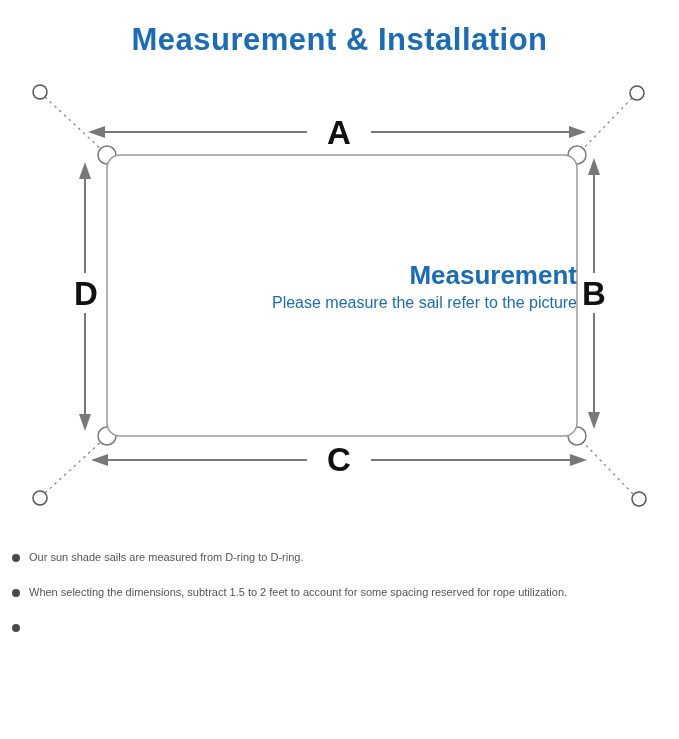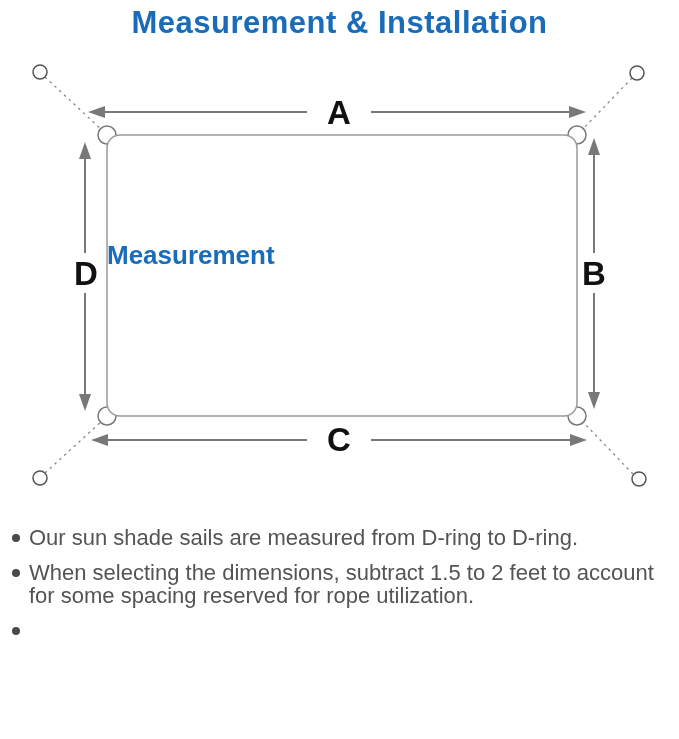--- a/index.html
+++ b/index.html
@@ -4,21 +4,21 @@
 <style>
   * { box-sizing: border-box; }
   html, body {
     margin: 0; padding: 0;
     width: 679px; height: 739px;
     background: #ffffff;
     font-family: "Liberation Sans", sans-serif;
     overflow: hidden;
   }
   .page-title {
-    margin: 0;
+    margin: 17px;
     padding-top: 5px;
     height: 36px;
     line-height: 36px;
     text-align: center;
     color: #1a6cb8;
     font-size: 31px;
     font-weight: bold;
     letter-spacing: 0.5px;
   }
   .diagram {
@@ -35,21 +35,21 @@
     font-weight: bold;
     background: #ffffff;
     padding: 0 4px;
     line-height: 1;
   }
   .center-text {
     position: absolute;
     left: 107px;
     width: 470px;
     top: 190px;
-    text-align: left;
+    text-align: right;
   }
   .center-heading {
     color: #1a6cb8;
     font-size: 26px;
     font-weight: bold;
     line-height: 30px;
   }
   .center-subheading {
     color: #1a6cb8;
     font-size: 16px;
@@ -66,21 +66,21 @@
   .bullet-row { display: flex; align-items: flex-start; }
   .bullet-dot {
     flex: 0 0 auto;
     width: 8px; height: 8px;
     border-radius: 50%;
     background: #4a4a4a;
     margin: 8px 9px 0 0;
   }
   .bullet-text {
     color: #545454;
-    font-size: 22px;
+    font-size: 11px;
     line-height: 23px;
     max-width: 648px;
   }
 </style>
 </head>
 <body>
 
 <h1 class="page-title">Measurement &amp; Installation</h1>
 
 <div class="diagram">
@@ -135,20 +135,21 @@
     </g>
   </svg>
 
   <div class="dim-label" style="left:339px; top:62px;">A</div>
   <div class="dim-label" style="left:594px; top:223px;">B</div>
   <div class="dim-label" style="left:339px; top:389px;">C</div>
   <div class="dim-label" style="left:86px;  top:223px;">D</div>
 
   <div class="center-text">
     <div class="center-heading">Measurement</div>
+    <div class="center-subheading">Please measure the sail refer to the picture</div>
   </div>
 </div>
 
 <div class="bullets">
   <div class="bullet-row">
     <span class="bullet-dot"></span>
     <div class="bullet-text">Our sun shade sails are measured from D-ring to D-ring.</div>
   </div>
   <div class="bullet-row">
     <span class="bullet-dot"></span>

